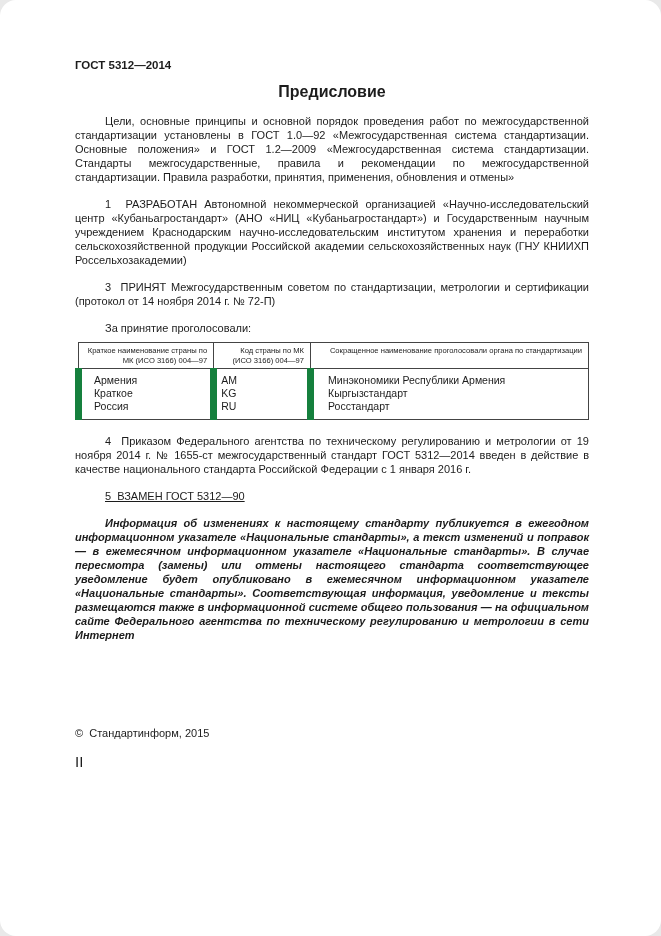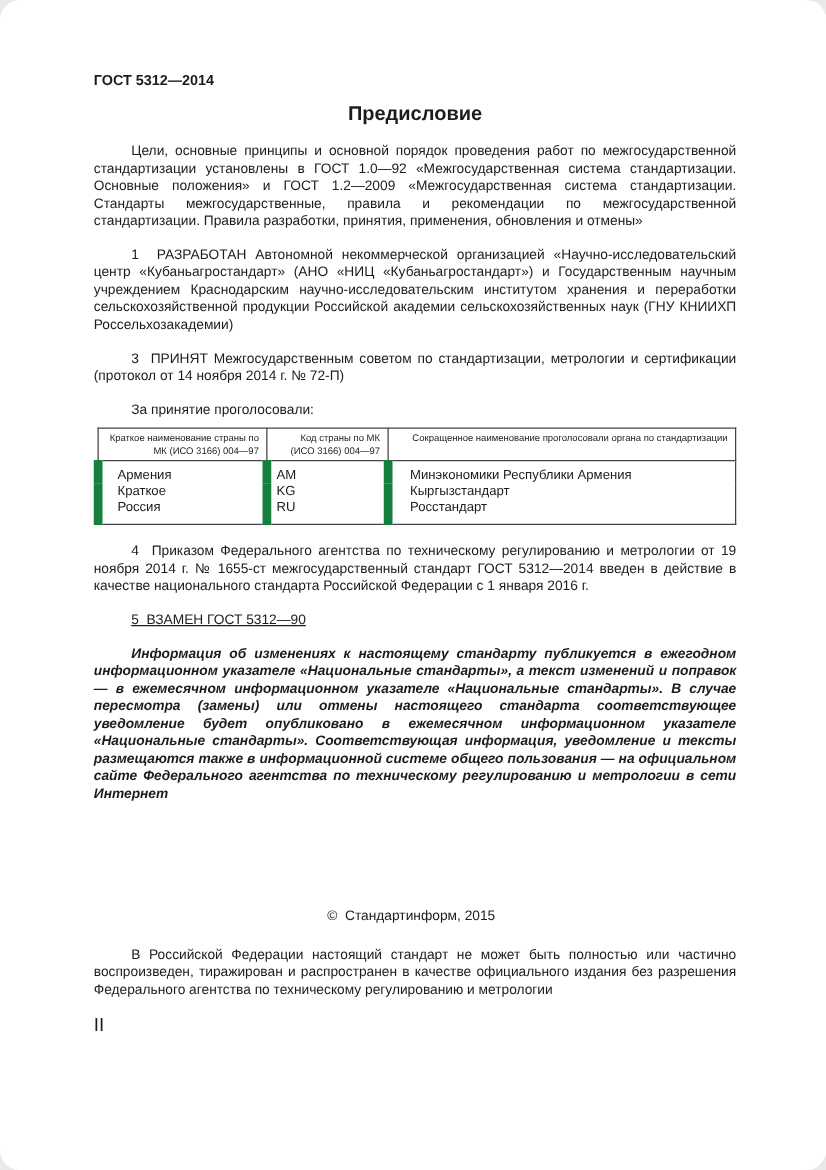--- a/index.html
+++ b/index.html
@@ -84,21 +84,21 @@
   .item5 { margin-bottom: 40px; text-decoration: underline; }
   .notice {
     font-style: italic;
     font-weight: 700;
     text-align: justify;
     text-indent: 30px;
     margin: 0;
   }
   .copyright {
     margin-top: 84px;
-    text-align: center;
+    text-align: left;
     padding-right: 6px;
   }
   .footer-note {
     margin-top: 17px;
     text-align: justify;
     text-indent: 30px;
   }
   .page-number {
     margin-top: 15px;
     font-size: 15px;
@@ -156,17 +156,16 @@
   </table>
 
   <p class="para">4&nbsp;&nbsp;Приказом Федерального агентства по техническому регулированию и метрологии от 19 ноября 2014 г. № 1655-ст межгосударственный стандарт ГОСТ 5312—2014 введен в действие в качестве национального стандарта Российской Федерации с 1 января 2016 г.</p>
 
   <p class="para item5">5&nbsp;&nbsp;ВЗАМЕН ГОСТ 5312—90</p>
 
   <p class="notice">Информация об изменениях к настоящему стандарту публикуется в ежегодном информационном указателе «Национальные стандарты», а текст изменений и поправок — в ежемесячном информационном указателе «Национальные стандарты». В случае пересмотра (замены) или отмены настоящего стандарта соответствующее уведомление будет опубликовано в ежемесячном информационном указателе «Национальные стандарты». Соответствующая информация, уведомление и тексты размещаются также в информационной системе общего пользования — на официальном сайте Федерального агентства по техническому регулированию и метрологии в сети Интернет</p>
 
   <div class="copyright">©&nbsp; Стандартинформ, 2015</div>
 
-  <p class="footer-note">В Российской Федерации настоящий стандарт не может быть полностью или частично воспроизведен, тиражирован и распространен в качестве официального издания без разрешения Федерального агентства по техническому регулированию и метрологии</p>
 
   <div class="page-number">II</div>
 
 </div>
 
 </body></html>

